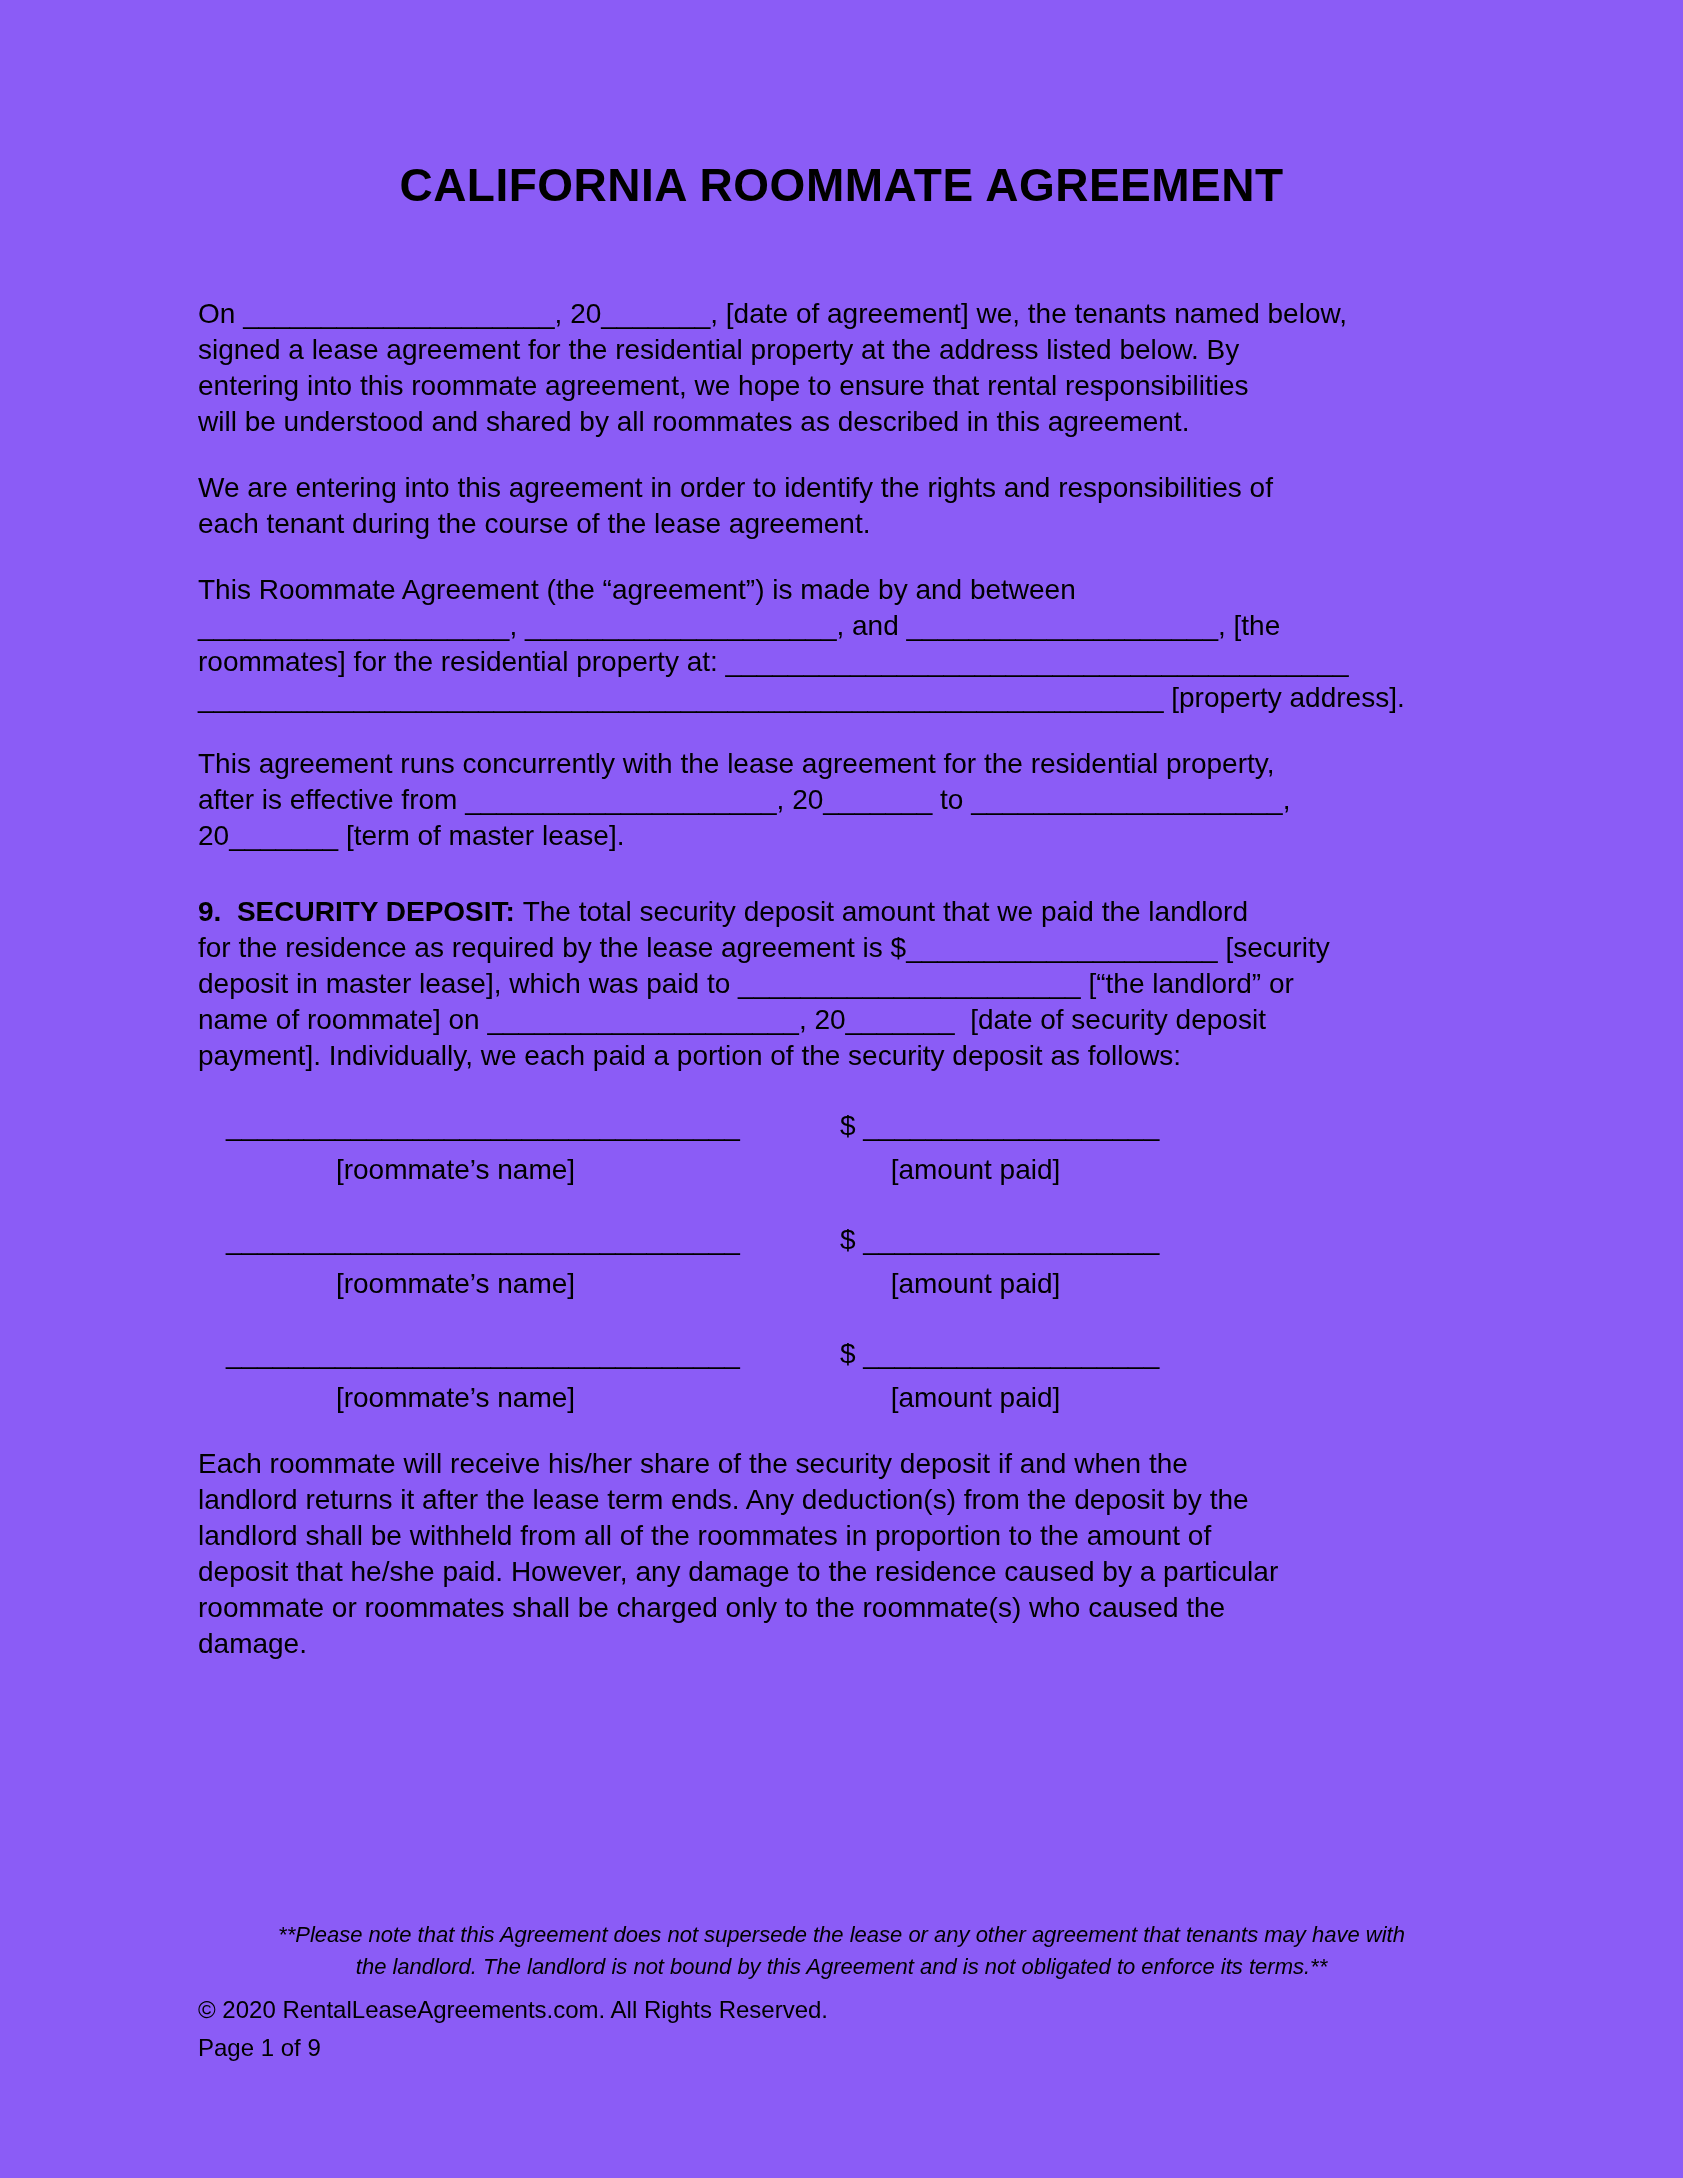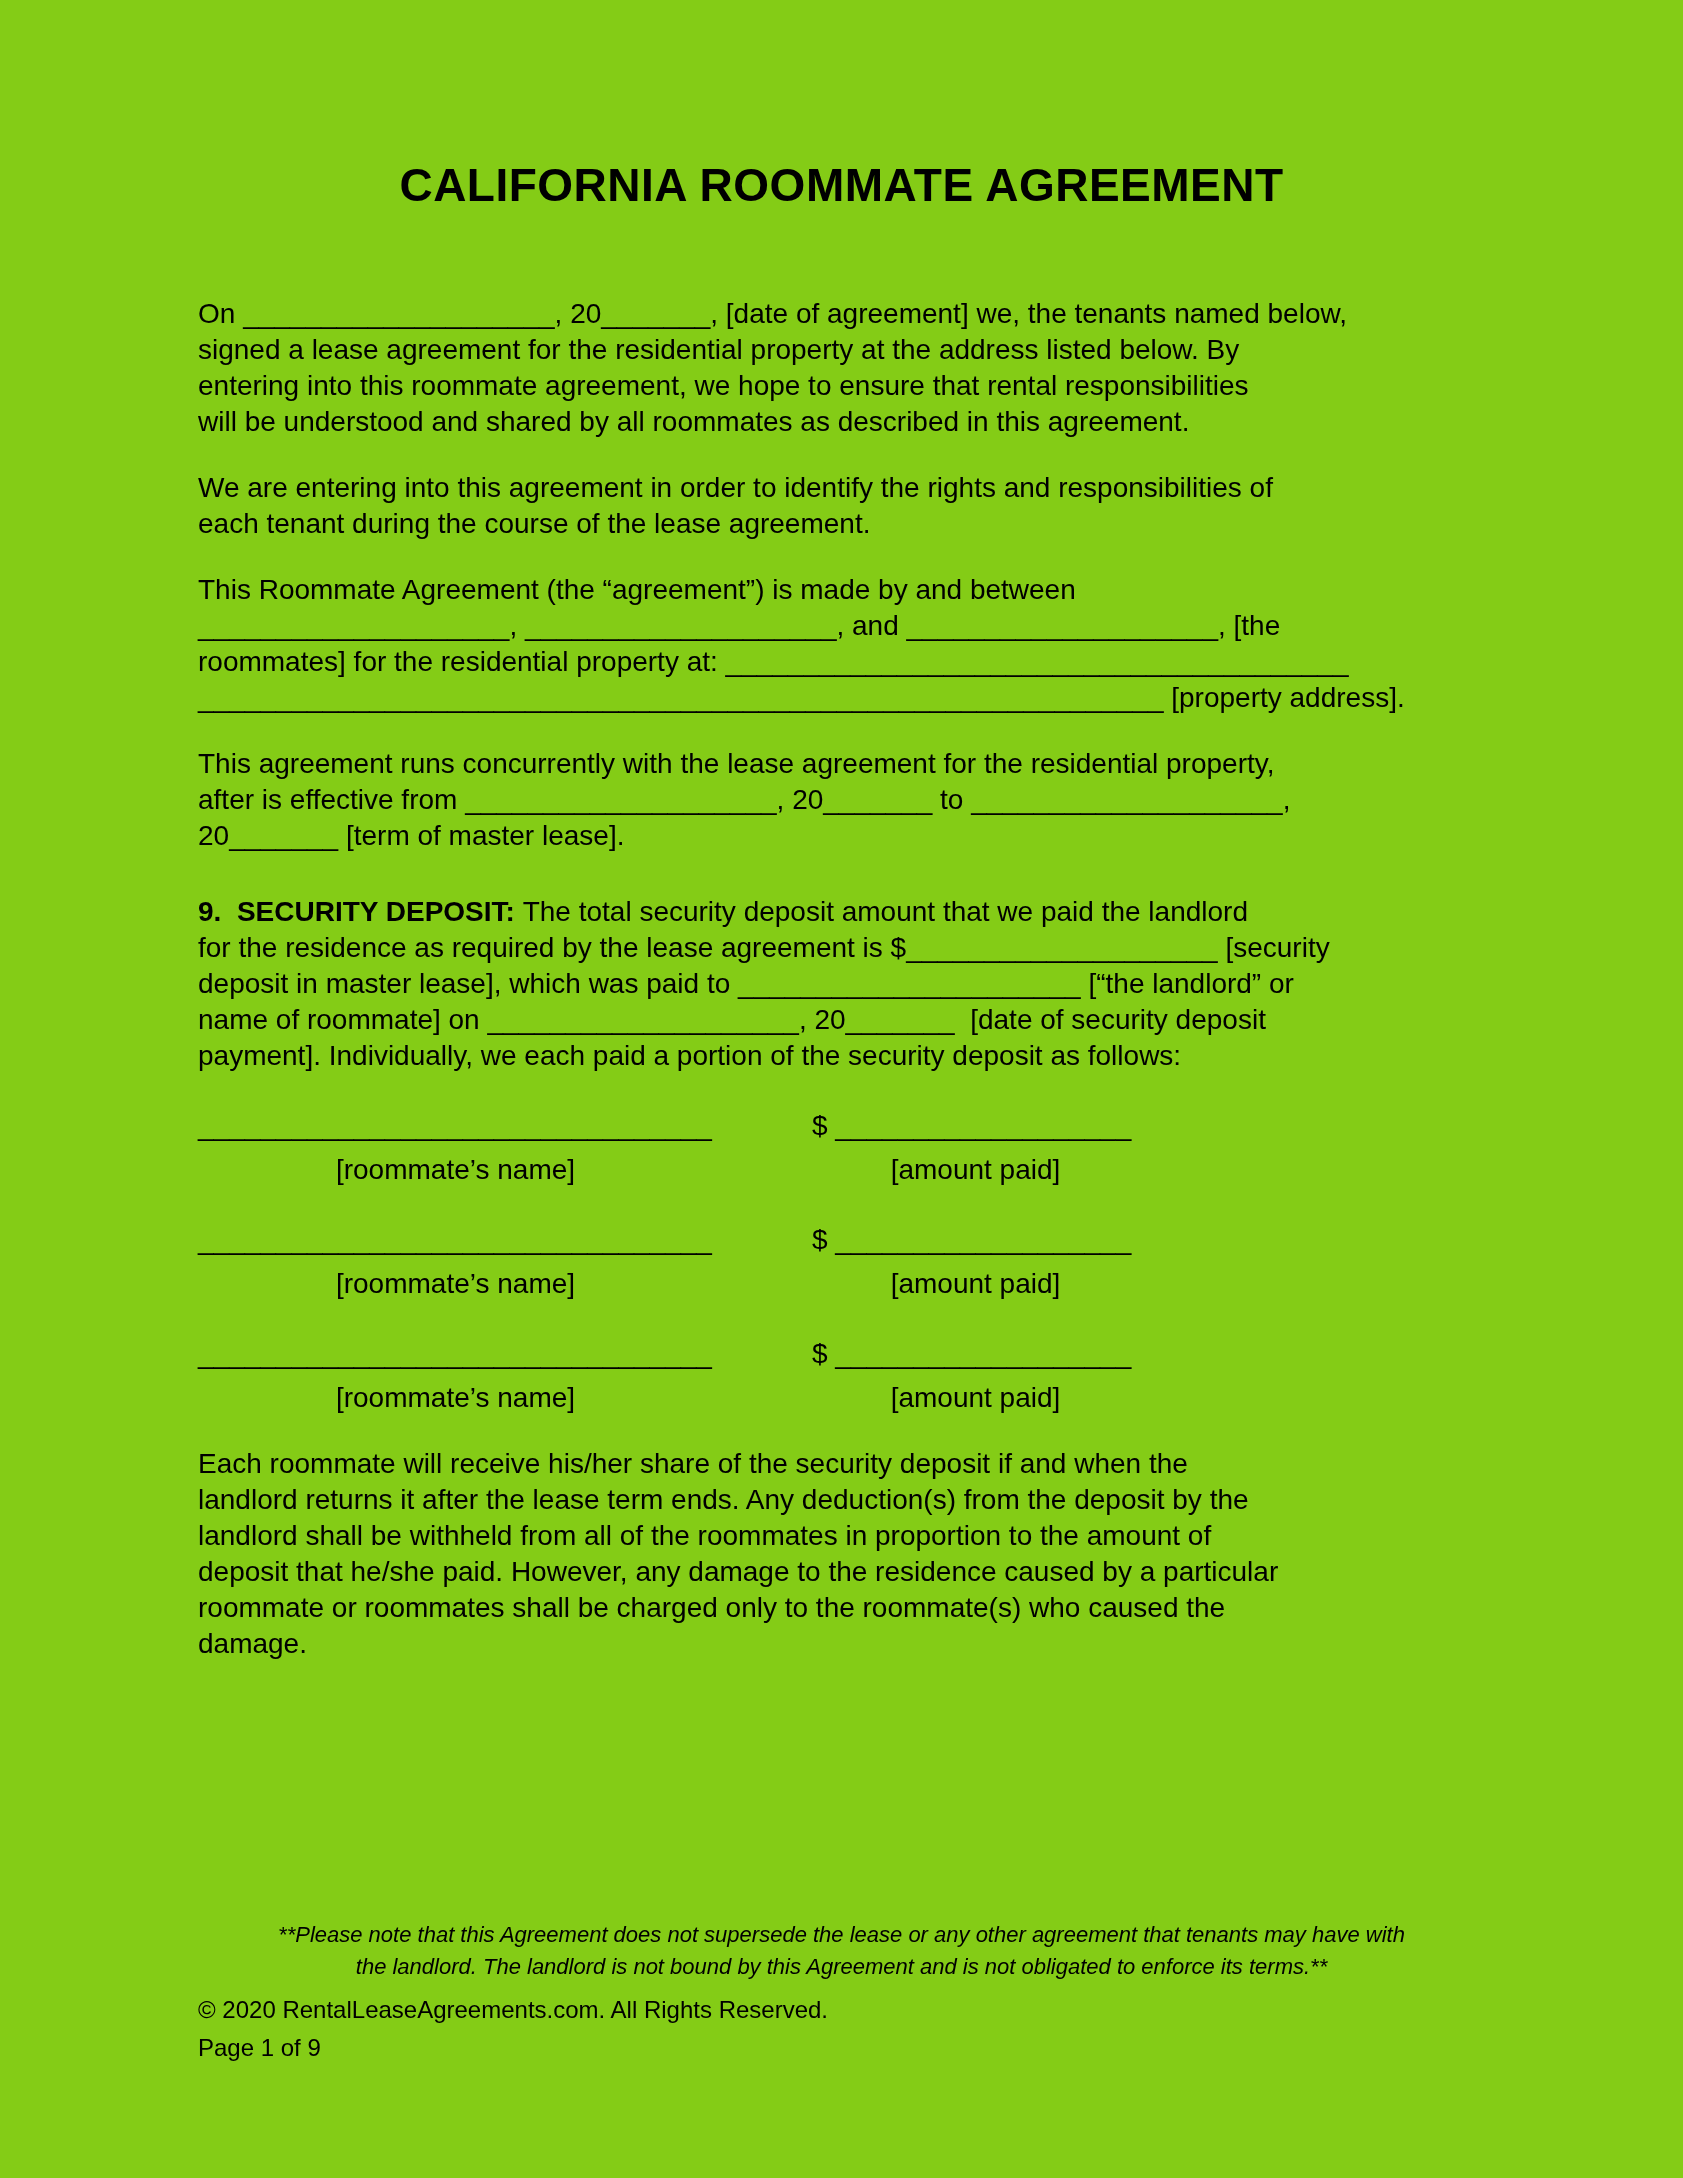--- a/index.html
+++ b/index.html
@@ -8,21 +8,21 @@
     width: 1683px;
     height: 2178px;
     font-family: "Liberation Sans", sans-serif;
     color: #000000;
     position: relative;
   }
   .page {
     position: relative;
     width: 1683px;
     height: 2178px;
-    background: #84cc16;
+    background: #8b5cf6;
     padding: 158px 198px 17px 198px;
     overflow: hidden;
   }
   .title {
     text-align: center;
     font-size: 46px;
     font-weight: bold;
     letter-spacing: 0.5px;
     margin-bottom: 84px;
     white-space: pre-wrap;
@@ -37,21 +37,21 @@
   .bold { font-weight: bold; }
   .rows { margin-top: 0; }
   .dep-row {
     display: flex;
     font-size: 28px;
     line-height: 44px;
     margin-bottom: 26px;
   }
   .col-name { width: 515px; }
   .col-amount { width: 327px; margin-left: 99px; }
-  .blank { white-space: pre; }
+  .blank { white-space: pre; margin-left: 28px; }
   .sub-label { text-align: center; }
   .closing { margin-top: 6px; }
   .footnote {
     position: absolute;
     top: 1919px;
     left: 208px;
     right: 208px;
     text-align: center;
     font-size: 22px;
     font-weight: normal;

